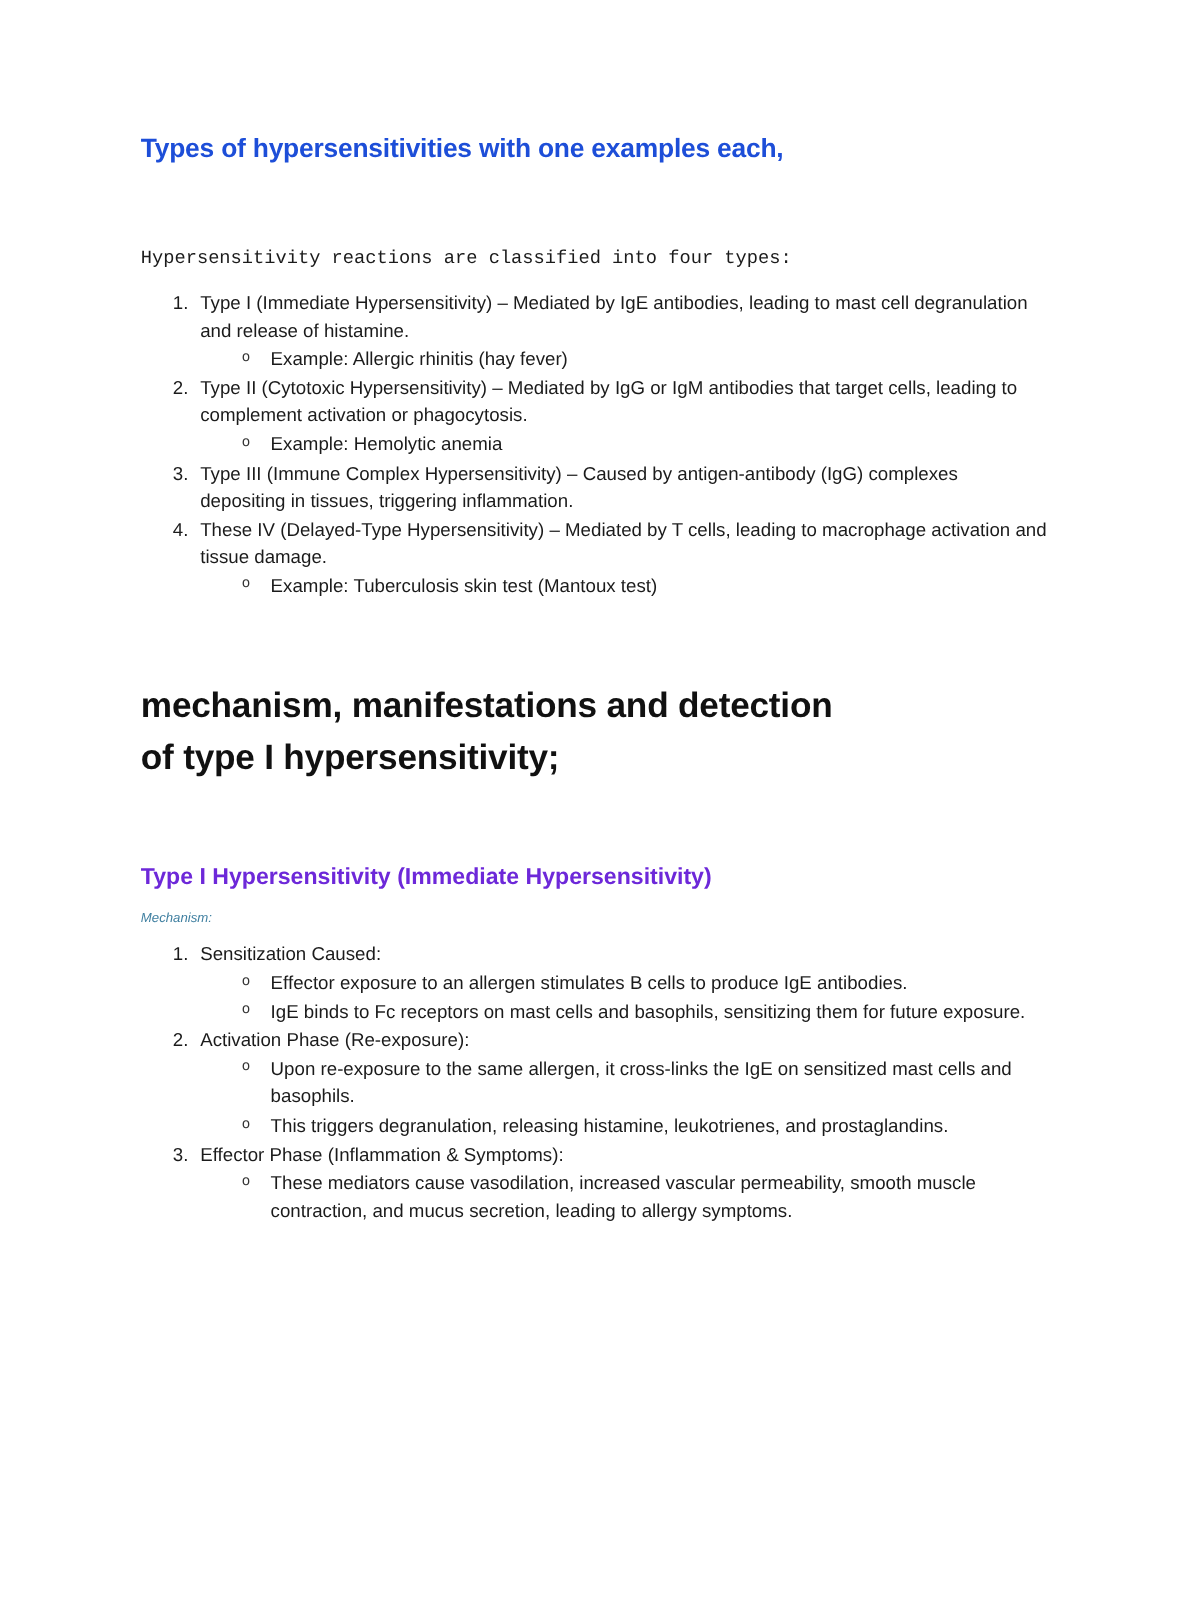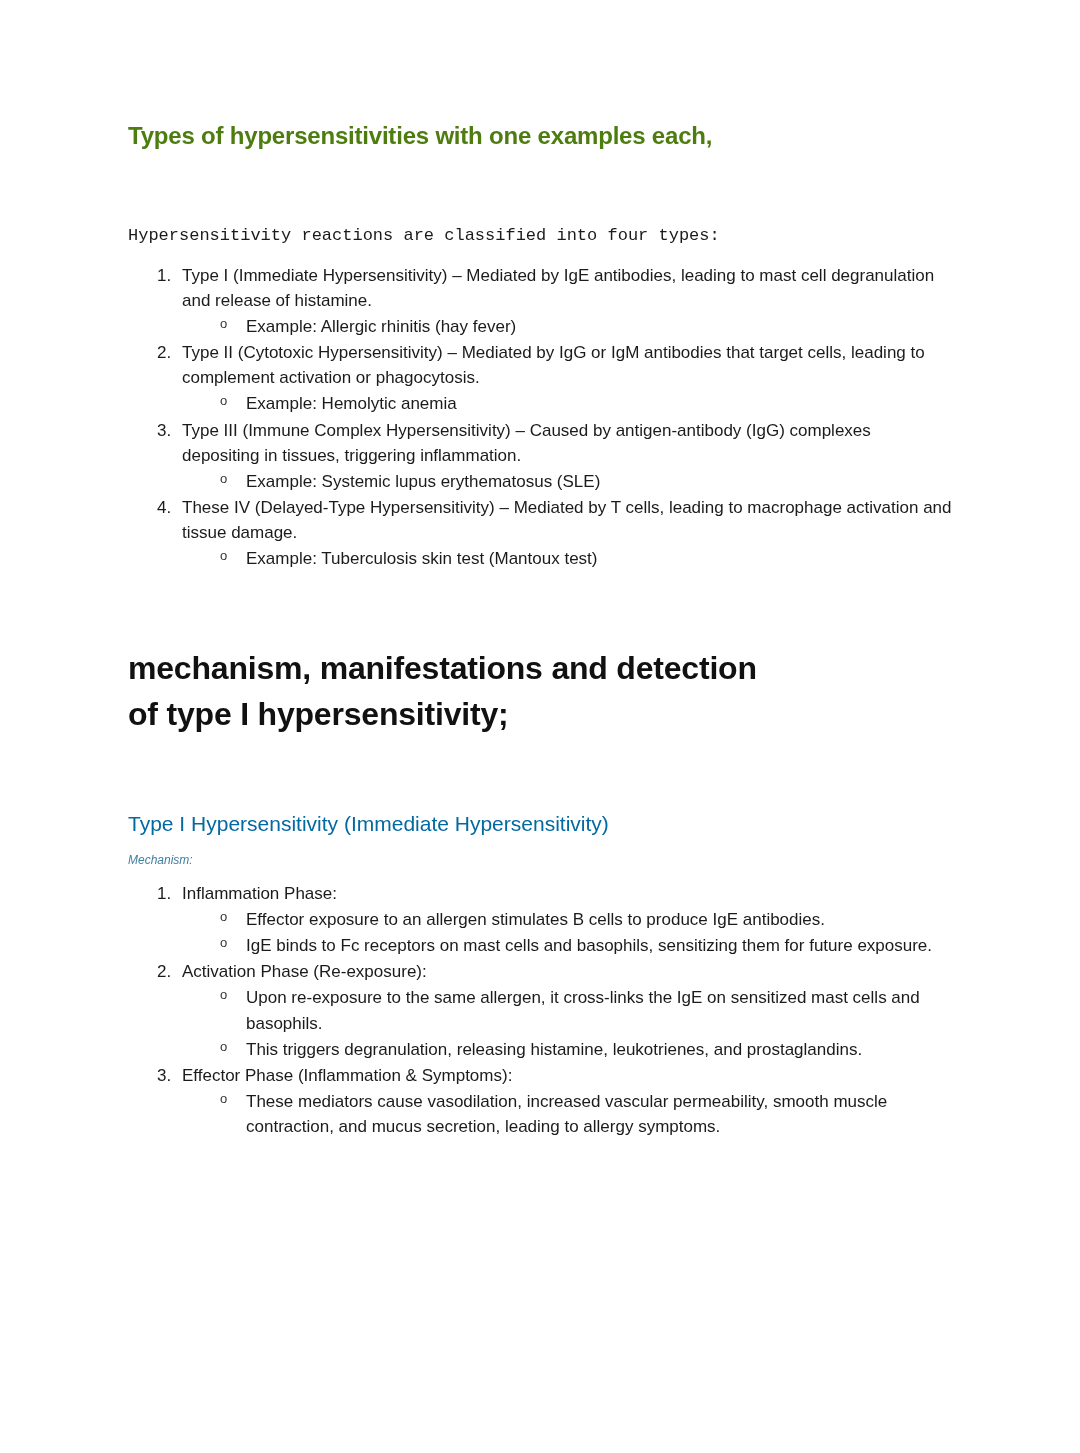--- a/index.html
+++ b/index.html
@@ -18,21 +18,21 @@
     position: relative;
     width: 1080px;
     height: 1453px;
     box-sizing: border-box;
     padding: 120px 128px 0 128px;
   }
   h1.doc-title {
     font-size: 24px;
     font-weight: bold;
     letter-spacing: -0.2px;
-    color: #4d7c0f;
+    color: #1d4ed8;
     margin: 0 0 0 0;
     line-height: 1.3;
   }
   .spacer-lg { height: 72px; }
   p.para {
     font-size: 17px;
     line-height: 1.5;
     margin: 0;
     color: #1b1b1b;
     font-family: Liberation Mono, monospace;
@@ -72,22 +72,22 @@
     font-size: 32px;
     font-weight: bold;
     color: #111111;
     margin: 0;
     line-height: 1.45;
     letter-spacing: -0.2px;
     max-width: 640px;
   }
   h3.blue-heading {
     font-size: 21px;
-    font-weight: normal;
-    color: #0369a1;
+    font-weight: bold;
+    color: #6d28d9;
     margin: 0;
     line-height: 1.4;
   }
   .mech-label {
     font-size: 12px;
     font-style: italic;
     color: #3f7fa0;
     margin-top: 14px;
   }
   b { font-weight: normal; }
@@ -114,23 +114,20 @@
 
     <li>
       <b>Type II (Cytotoxic Hypersensitivity)</b><span> – Mediated by IgG or IgM antibodies that target cells, leading to complement activation or phagocytosis.</span>
       <ul class="sub-list">
         <li><b>Example:</b><span> Hemolytic anemia</span></li>
       </ul>
     </li>
 
     <li>
       <b>Type III (Immune Complex Hypersensitivity)</b><span> – Caused by antigen-antibody (IgG) complexes depositing in tissues, triggering inflammation.</span>
-      <ul class="sub-list">
-        <li><b>Example:</b><span> Systemic lupus erythematosus (SLE)</span></li>
-      </ul>
     </li>
 
     <li>
       <b>These IV (Delayed-Type Hypersensitivity)</b><span> – Mediated by T cells, leading to macrophage activation and tissue damage.</span>
       <ul class="sub-list">
         <li><b>Example:</b><span> Tuberculosis skin test (Mantoux test)</span></li>
       </ul>
     </li>
 
   </ol>
@@ -141,21 +138,21 @@
 
   <div class="spacer-lg"></div>
 
   <h3 class="blue-heading">Type I Hypersensitivity (Immediate Hypersensitivity)</h3>
 
   <div class="mech-label">Mechanism:</div>
 
   <ol class="num-list">
 
     <li>
-      <b>Inflammation Phase:</b>
+      <b>Sensitization Caused:</b>
       <ul class="sub-list">
           <li><span>Effector exposure to an allergen stimulates </span><b>B cells</b><span> to produce </span><b>IgE antibodies</b><span>.</span></li>
           <li><span>IgE binds to </span><b>Fc receptors</b><span> on mast cells and basophils, sensitizing them for future exposure.</span></li>
         </ul>
     </li>
 
     <li>
       <b>Activation Phase (Re-exposure):</b>
       <ul class="sub-list">
           <li><span>Upon re-exposure to the same allergen, it cross-links the IgE on sensitized </span><b>mast cells</b><span> and </span><b>basophils</b><span>.</span></li>

